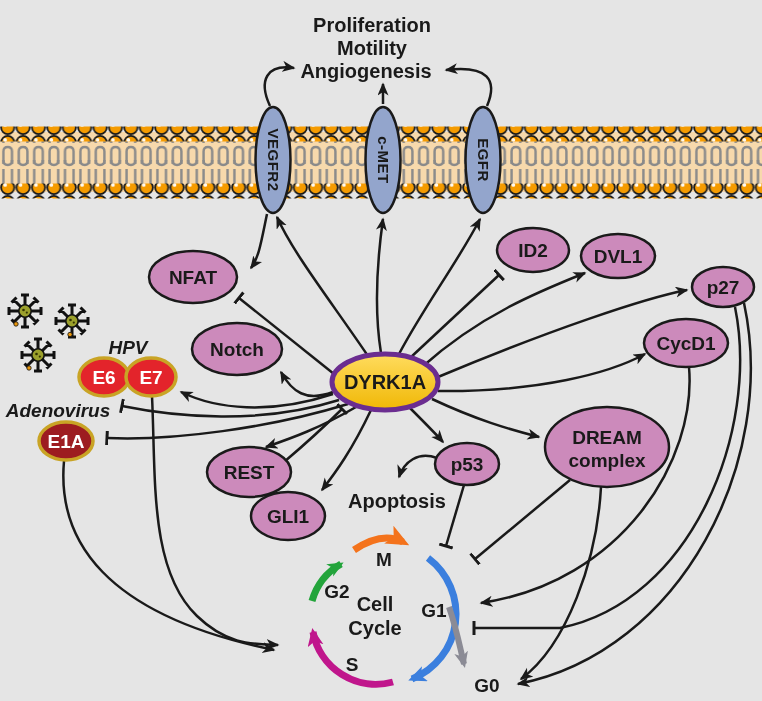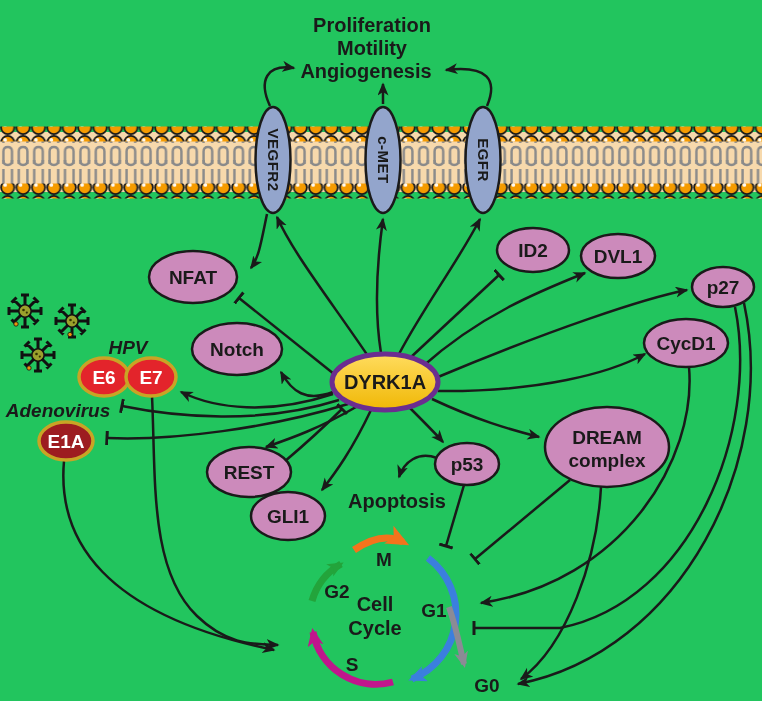--- a/index.html
+++ b/index.html
@@ -1,16 +1,16 @@
 <!DOCTYPE html>
 <html><head>
 <meta charset="utf-8">
 <style>
   html,body{margin:0;padding:0;background:#ffffff;}
-  .stage{position:relative;width:762px;height:701px;background:#22c55e;overflow:hidden;
+  .stage{position:relative;width:762px;height:701px;background:#e5e5e5;overflow:hidden;
          font-family:"Liberation Sans",sans-serif;}
   svg{display:block}
   text{font-family:"Liberation Sans","DejaVu Sans",sans-serif;fill:#1a1a1a;}
   .out-label{font-size:20px;font-weight:600;}
   .node-label{font-size:19px;font-weight:700;}
   .phase-label{font-size:19px;font-weight:600;}
   .viral-label{font-size:19px;font-weight:700;fill:#ffffff;}
   .italic-label{font-size:19px;font-weight:600;font-style:italic;}
   .receptor-label{font-size:15px;font-weight:700;letter-spacing:.5px;}
   .edge{fill:none;stroke:#1a1a1a;stroke-width:2.5px;}

